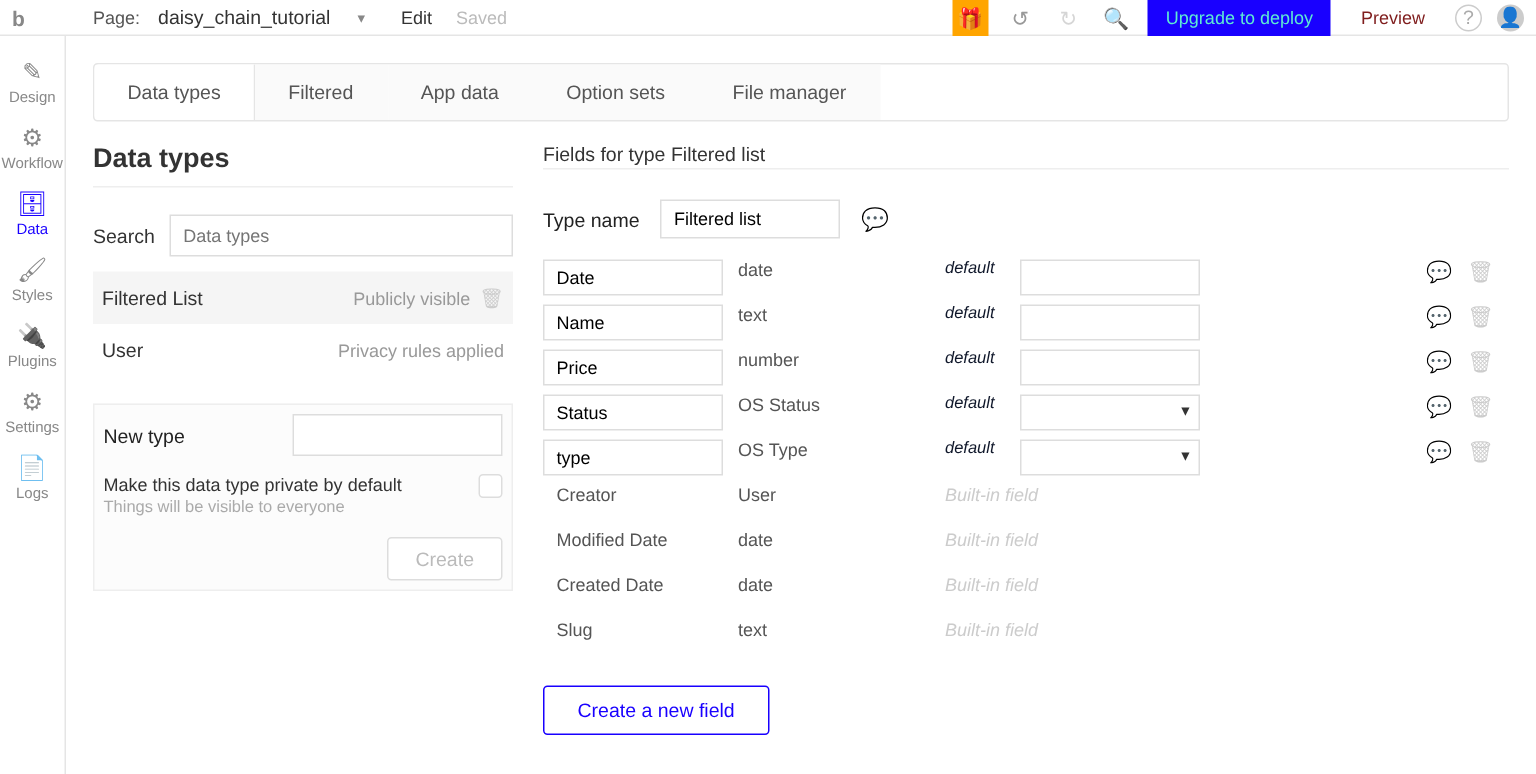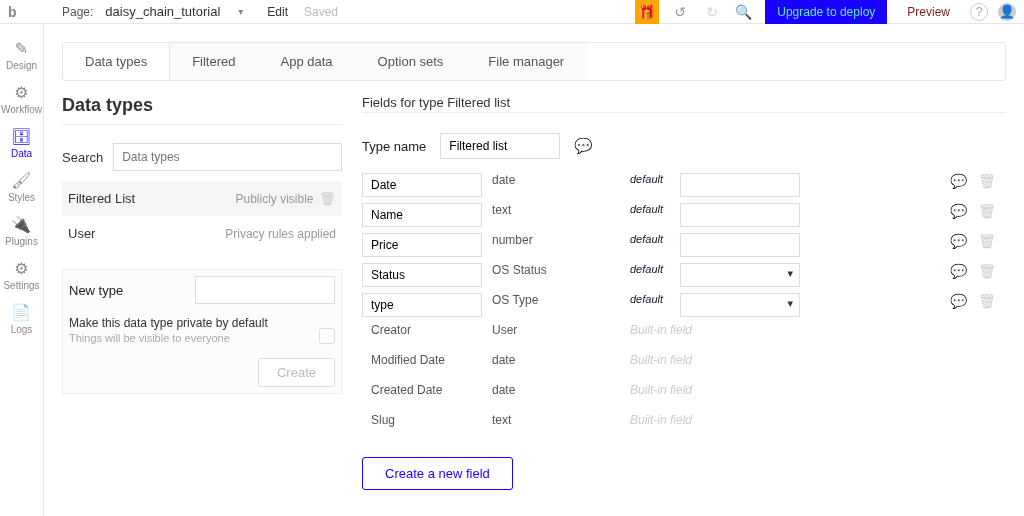--- a/index.html
+++ b/index.html
@@ -51,21 +51,21 @@
 .search-row input { flex: 1; height: 28px; border: 1px solid #ddd; padding: 0 8px; font-size: 12px; color: #888; background:#fff;}
 
 .type-row { display: flex; align-items: center; justify-content: space-between; padding: 10px 6px; font-size: 13px; color: #333; }
 .type-row.selected { background: #f5f5f5; }
 .type-row .meta { color: #999; font-size: 12px; display:flex; align-items:center; gap:6px;}
 .trash-sm { color:#ccc; font-size:13px;}
 
 .newtype-box { border: 1px solid #eee; background: #fcfcfc; padding: 6px; margin-top: 18px; }
 .newtype-row { display: flex; align-items: center; justify-content: space-between; gap: 10px; }
 .newtype-row input { width: 140px; height: 28px; border: 1px solid #ddd; background: #fff; padding: 0 8px; }
-.private-row { display: flex; align-items: flex-end; justify-content: space-between; margin-top: 12px; }
+.private-row { display: flex; align-items: flex-start; justify-content: space-between; margin-top: 12px; }
 .private-text { font-size: 12px; color: #333; }
 .private-sub { font-size: 11px; color: #aaa; margin-top:2px;}
 .checkbox { width: 16px; height: 16px; border: 1px solid #ddd; border-radius: 3px; background:#fff;}
 .create-btn { float: right; margin-top: 14px; border: 1px solid #ddd; background: #fff; color: #bbb; padding: 6px 18px; font-size: 13px; border-radius: 3px; }
 
 .typename-row { display: flex; align-items: center; gap: 14px; margin-bottom: 14px;}
 .typename-row label { font-size: 13px; }
 .typename-row input { width: 120px; height: 26px; border: 1px solid #ddd; padding: 0 8px; font-size: 12px; }
 
 .field-row { display: flex; align-items: flex-start; gap: 0; height: 28px; margin-bottom: 2px; }

